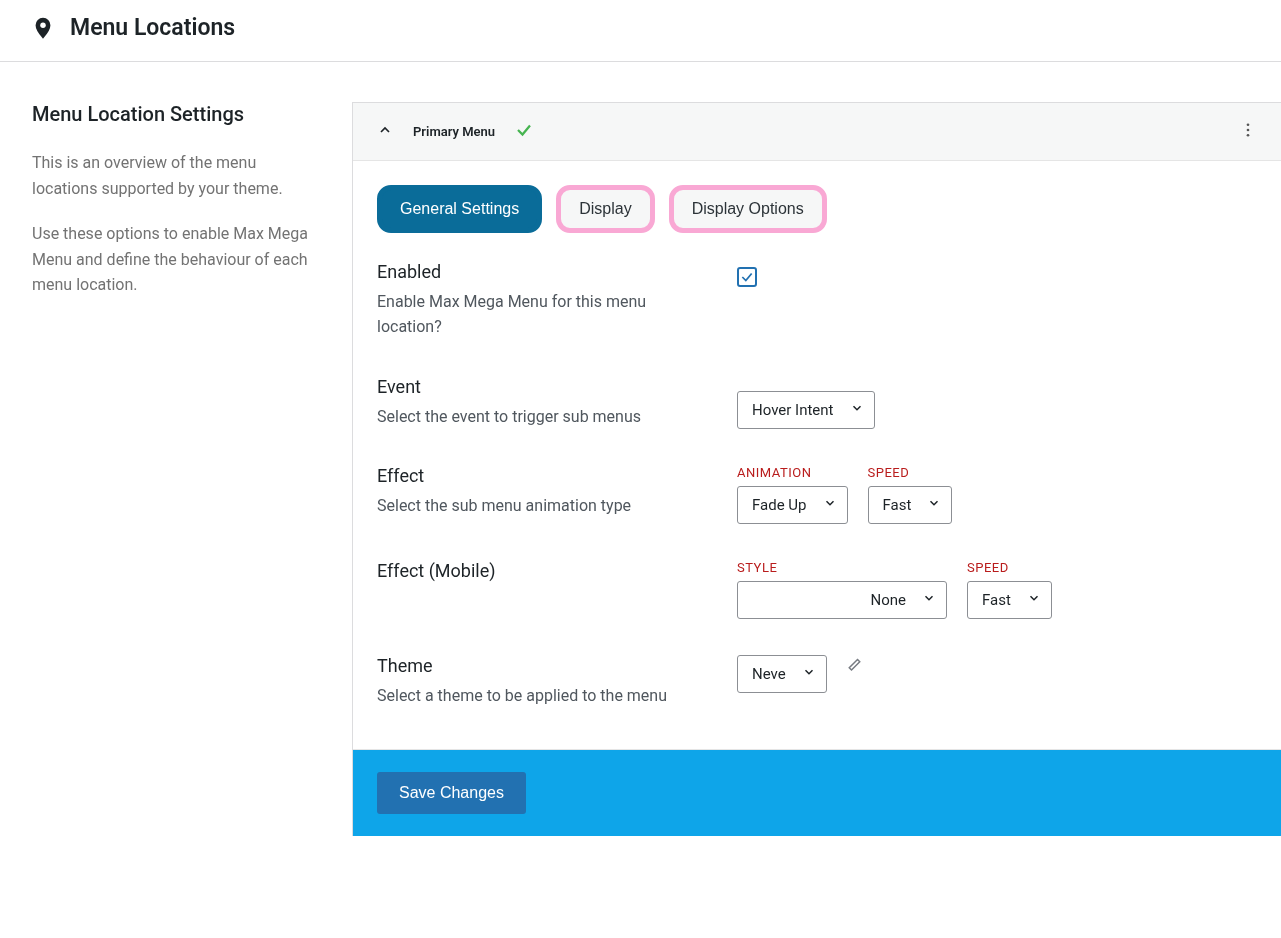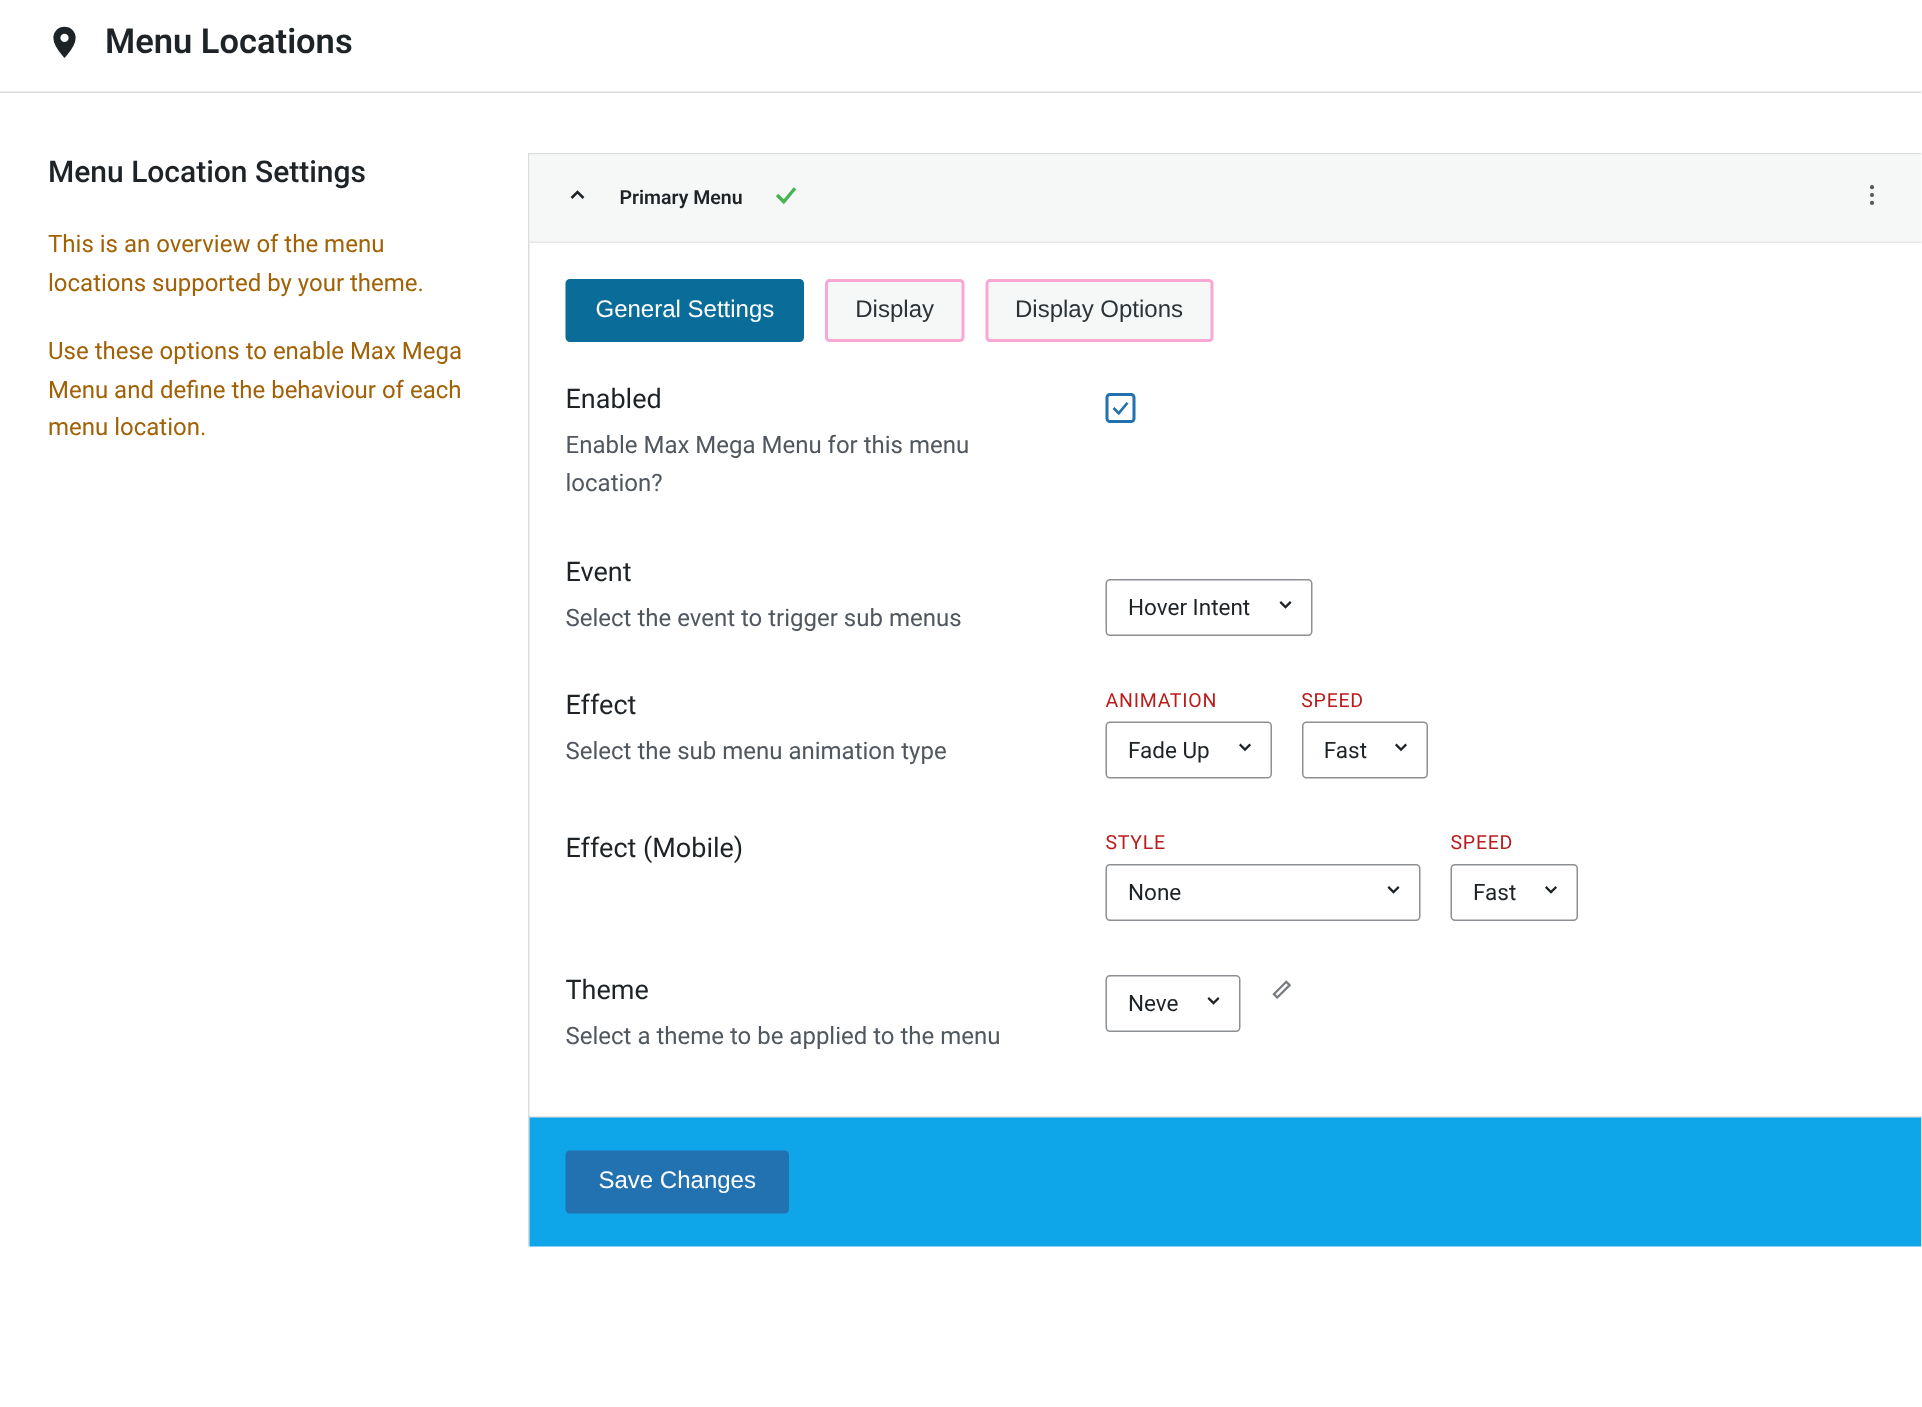--- a/index.html
+++ b/index.html
@@ -34,21 +34,21 @@
     flex-shrink: 0;
   }
   .sidebar h2 {
     font-size: 20px;
     font-weight: 500;
     margin-bottom: 24px;
   }
   .sidebar p {
     font-size: 16px;
     line-height: 1.6;
-    color: #a16207;
+    color: #737373;
     margin-bottom: 20px;
   }
   .main {
     flex: 1;
     border: 1px solid #dcdcde;
     border-right: none;
     border-bottom: none;
   }
   .accordion-header {
     background: #f6f7f7;
@@ -66,25 +66,25 @@
   .more-icon { margin-left: auto; fill: #555; }
   .panel-body {
     padding: 24px 24px 30px 24px;
   }
   .tabs {
     display: flex;
     gap: 14px;
     margin-bottom: 28px;
   }
   .tab {
-    border: 2px solid #f9a8d4;
+    border: 5px solid #f9a8d4;
     background: #f6f7f7;
     padding: 10px 18px;
     font-size: 16px;
-    border-radius: 3px;
+    border-radius: 14px;
     cursor: pointer;
     color: #2c3338;
   }
   .tab.active {
     background: #0a6c99;
     border-color: #0a6c99;
     color: #fff;
   }
   .row {
     display: flex;
@@ -146,21 +146,21 @@
     display: flex;
     align-items: center;
     white-space: nowrap;
   }
   .select .chev {
     position: absolute;
     right: 10px;
     top: 50%;
     transform: translateY(-50%);
   }
-  .select.wide { min-width: 210px; }
+  .select.wide { min-width: 210px; justify-content: flex-end; }
   .edit-btn { display:flex; align-items:center; padding-bottom:6px; cursor:pointer; }
   .footer {
     background: #0ea5e9;
     padding: 22px 24px;
     border-top: 1px solid #e5e5e5;
   }
   .save-btn {
     background: #2271b1;
     color: #fff;
     border: none;

